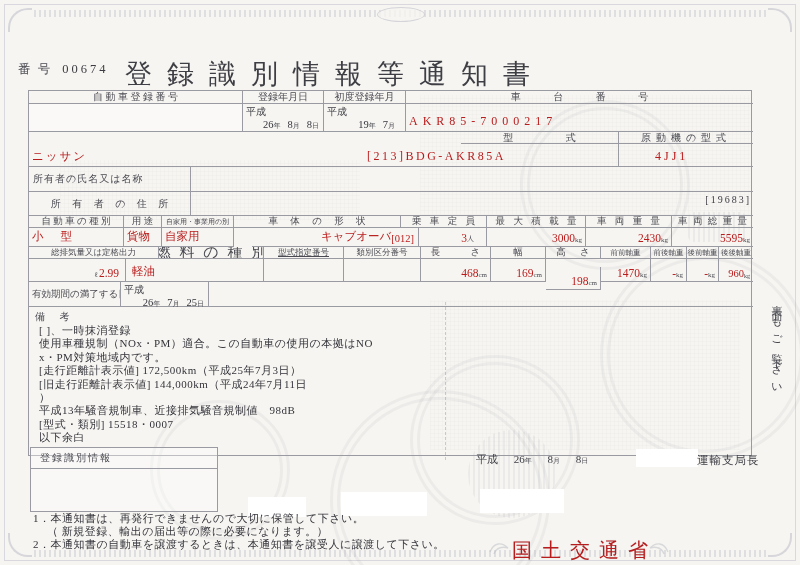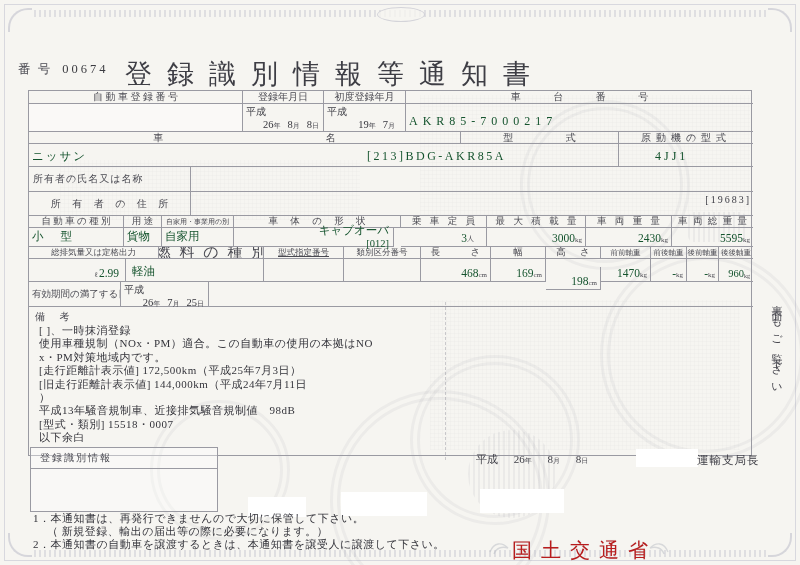--- a/index.html
+++ b/index.html
@@ -43,21 +43,21 @@
     letter-spacing:15px; color:#3e3e45; margin:0; white-space:nowrap;}
   
   .tbl{position:absolute; left:28px; top:90px; width:724px; height:366px;
     border:1px solid var(--bl); box-sizing:border-box;}
   .cell{position:absolute; box-sizing:border-box;
     border-right:1px solid var(--bl); border-bottom:1px solid var(--bl);}
   .cell.last{border-right:none;}
   .cell.bot{border-bottom:none;}
   .hd{display:flex; align-items:center; justify-content:center;
     font-size:10px; color:var(--hd); white-space:nowrap; overflow:hidden;}
-  .val{font-size:11.5px; color:#14532d; white-space:nowrap;}
+  .val{font-size:11.5px; color:#b91c1c; white-space:nowrap;margin-top:8px;}
   .vflex{display:flex; flex-direction:column; justify-content:space-between;}
   .era{font-size:10px; color:#3c3c44; padding:1px 0 0 3px;}
   .dateline{font-size:10.5px; text-align:right; padding:0 4px 1px 0; white-space:nowrap;}
   .dateline .g{margin-left:7px;}
   .u{font-size:7px; color:#4a4a52;}
   .rnum{display:flex; align-items:flex-end; justify-content:flex-end; padding:0 3px 2px 0;}
   .lnum{display:flex; align-items:flex-end; padding:0 0 2px 3px;}
   .sup{font-size:7px; vertical-align:super; margin-right:1px;}
   
   .remarks-label{position:absolute; left:6px; top:3px; font-size:10px; color:var(--hd); word-spacing:12px;}
@@ -124,21 +124,20 @@
       <span class="dateline"><span>26</span><span class="u">年</span><span class="g">8</span><span class="u">月</span><span class="g">8</span><span class="u">日</span></span>
     </div>
     <div class="cell vflex" style="left:295px;top:13px;width:82px;height:28px;">
       <span class="era">平成</span>
       <span class="dateline" style="padding-right:10px;"><span>19</span><span class="u">年</span><span class="g">7</span><span class="u">月</span></span>
     </div>
     <div class="cell last lnum" style="left:377px;top:13px;width:347px;height:28px;">
       <span class="val" style="letter-spacing:5px;font-size:12px;">AKR85-7000217</span>
     </div>
 
-    <div class="cell hd" style="left:0;top:41px;width:432px;height:12px;word-spacing:160px;">車 名</div>
     <div class="cell hd" style="left:432px;top:41px;width:158px;height:12px;word-spacing:50px;">型 式</div>
     <div class="cell hd last" style="left:590px;top:41px;width:134px;height:12px;letter-spacing:5px;">原動機の型式</div>
 
     <div class="cell lnum" style="left:0;top:53px;width:590px;height:23px;">
       <span class="val" style="letter-spacing:2px;">ニッサン</span>
       <span class="val" style="position:absolute;left:338px;bottom:2px;letter-spacing:2.5px;font-size:12px;">[213]BDG-AKR85A</span>
     </div>
     <div class="cell last lnum" style="left:590px;top:53px;width:134px;height:23px;padding-left:36px;">
       <span class="val" style="letter-spacing:3px;font-size:12px;">4JJ1</span>
     </div>
@@ -162,21 +161,21 @@
 
     <div class="cell lnum" style="left:0;top:137px;width:95px;height:19px;word-spacing:14px;align-items:flex-end;">
         <span class="val">小 型</span>
       </div>
     <div class="cell lnum" style="left:95px;top:137px;width:38px;height:19px;">
         <span class="val">貨物</span>
       </div>
     <div class="cell lnum" style="left:133px;top:137px;width:72px;height:19px;">
         <span class="val">自家用</span>
       </div>
-    <div class="cell" style="left:198px;top:137px;width:167px;height:19px;display:flex;align-items:flex-end;justify-content:center;padding:0 4px 2px 4px;flex-direction:column;">
+    <div class="cell" style="left:223px;top:137px;width:167px;height:19px;display:flex;align-items:flex-end;justify-content:flex-end;padding:0 4px 2px 4px;">
       <span class="val">キャブオーバ</span>
       <span class="val" style="font-size:10.5px;">[012]</span>
     </div>
     <div class="cell rnum" style="left:372px;top:137px;width:86px;height:19px;padding-right:12px;">
         <span class="val">3</span>
         <span class="u">人</span>
       </div>
     <div class="cell rnum" style="left:458px;top:137px;width:99px;height:19px;">
         <span class="val">3000</span>
         <span class="u">kg</span>

